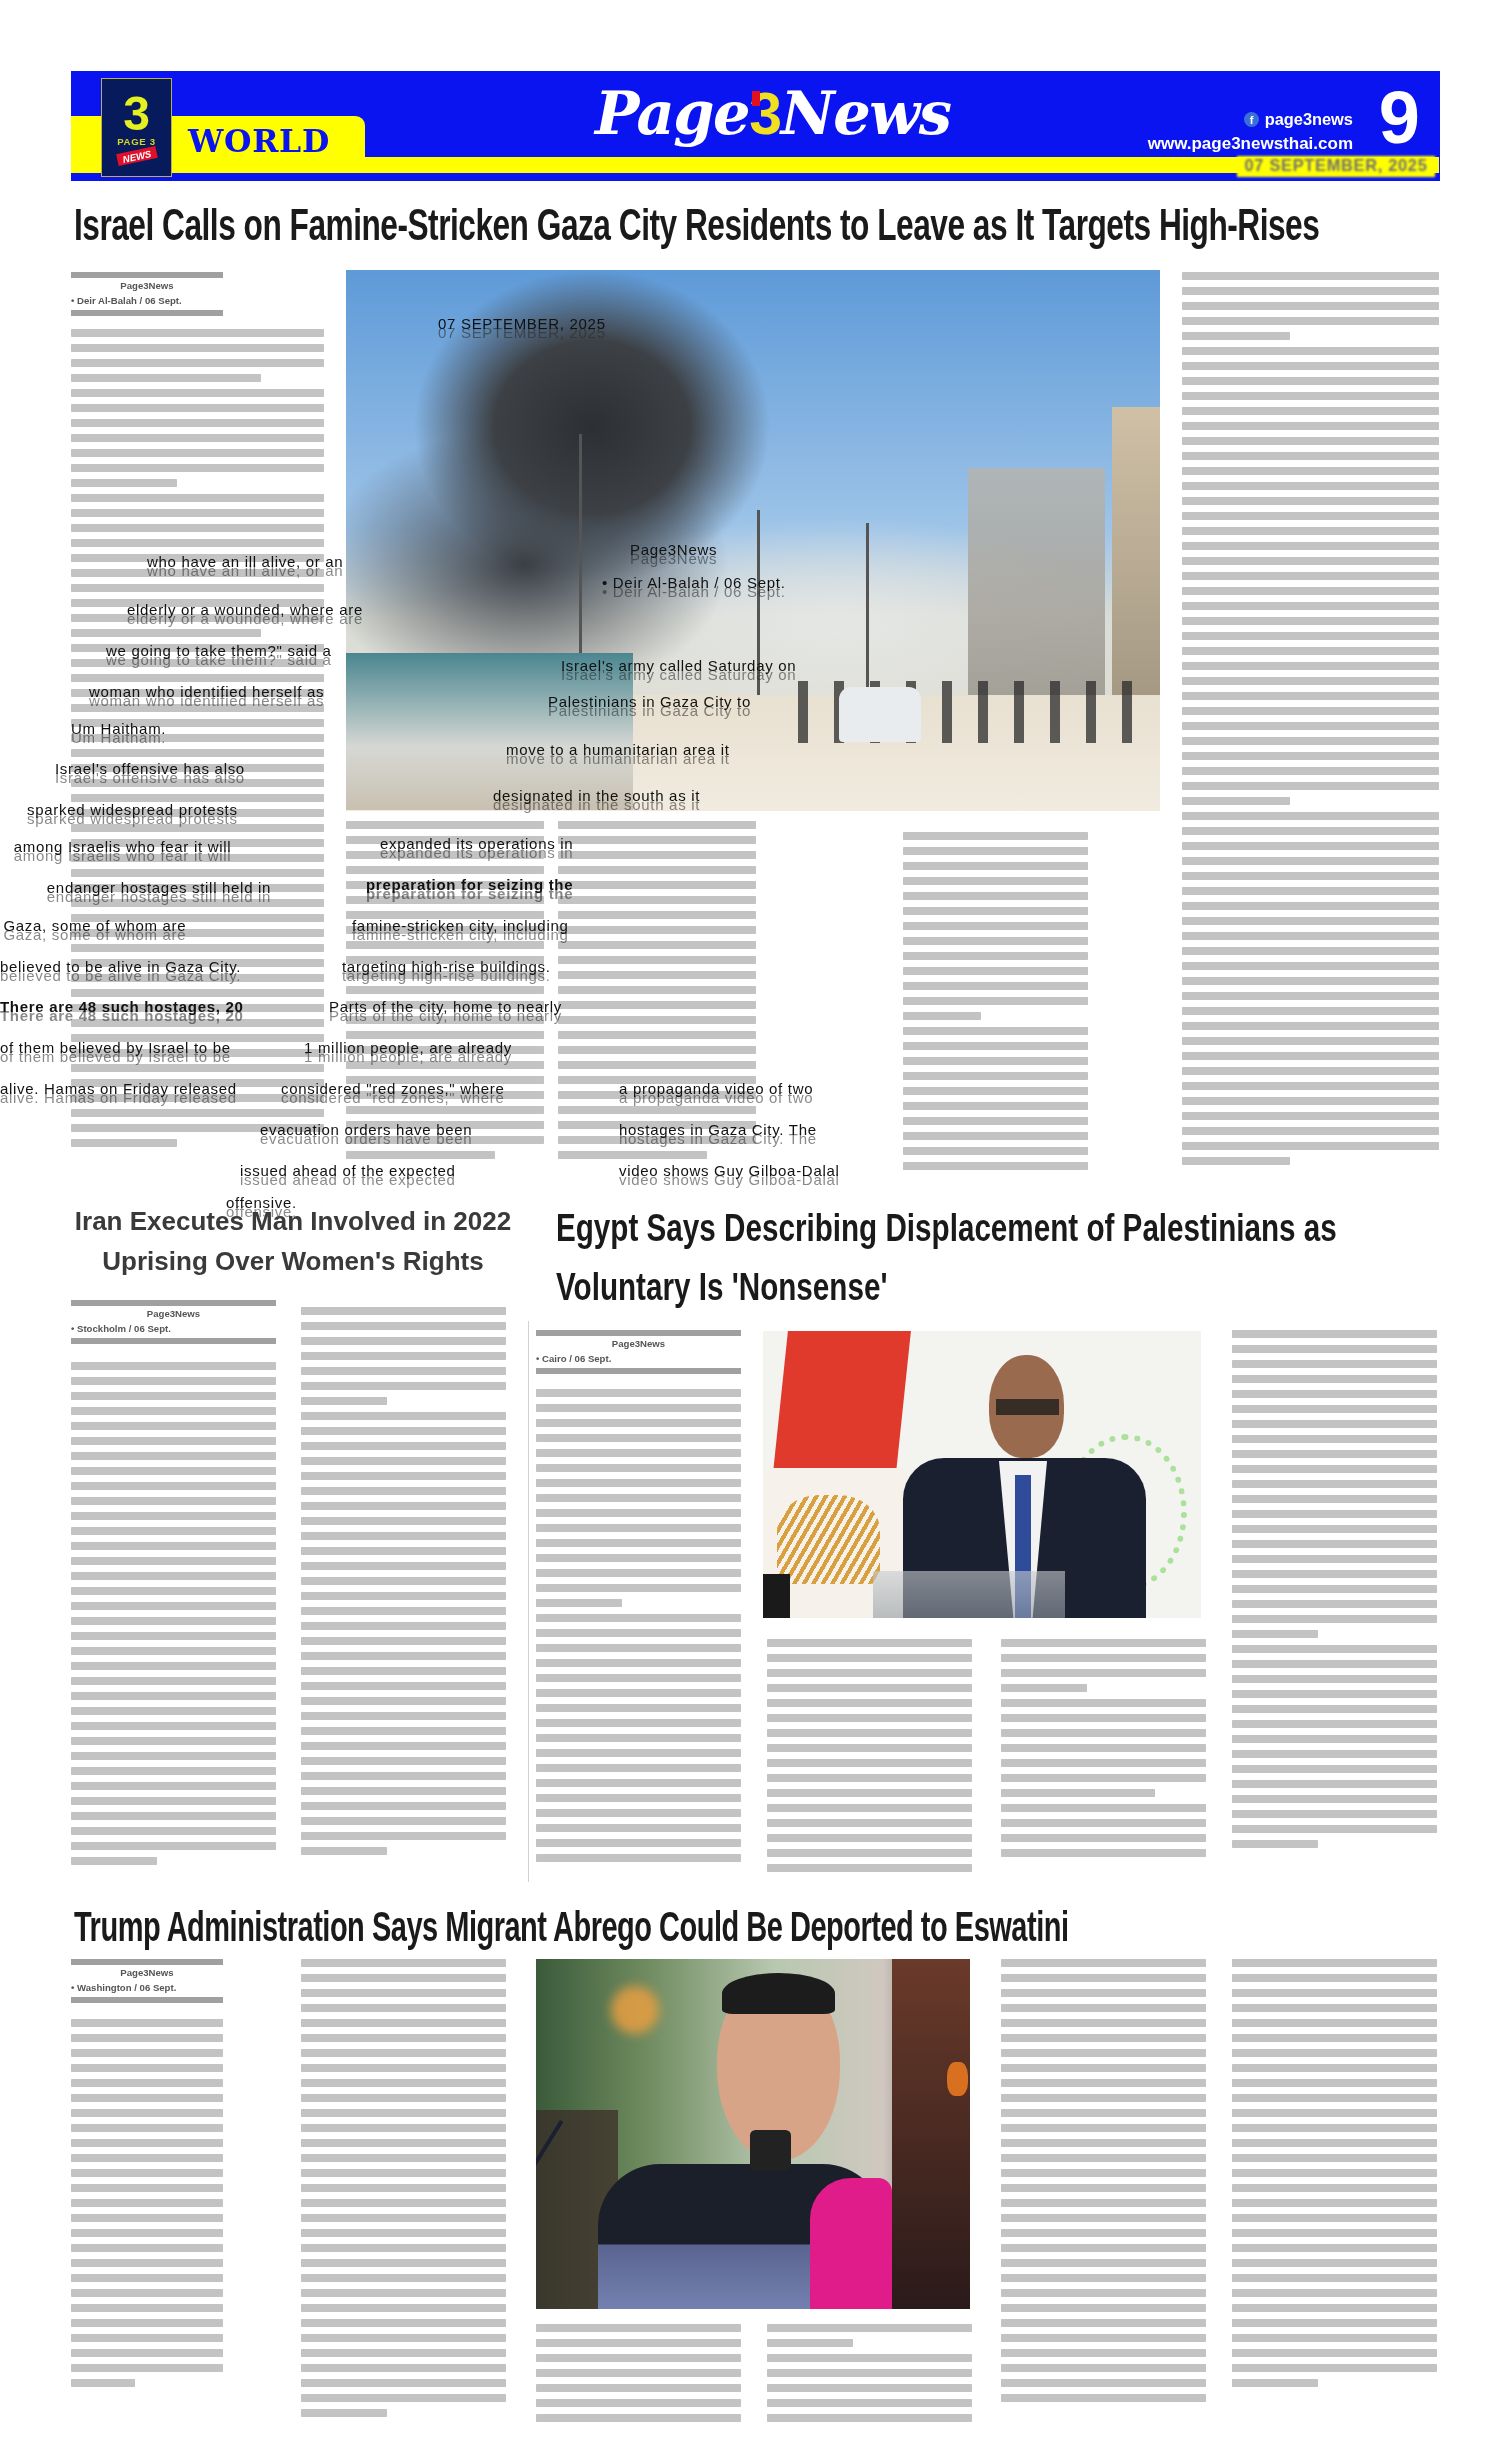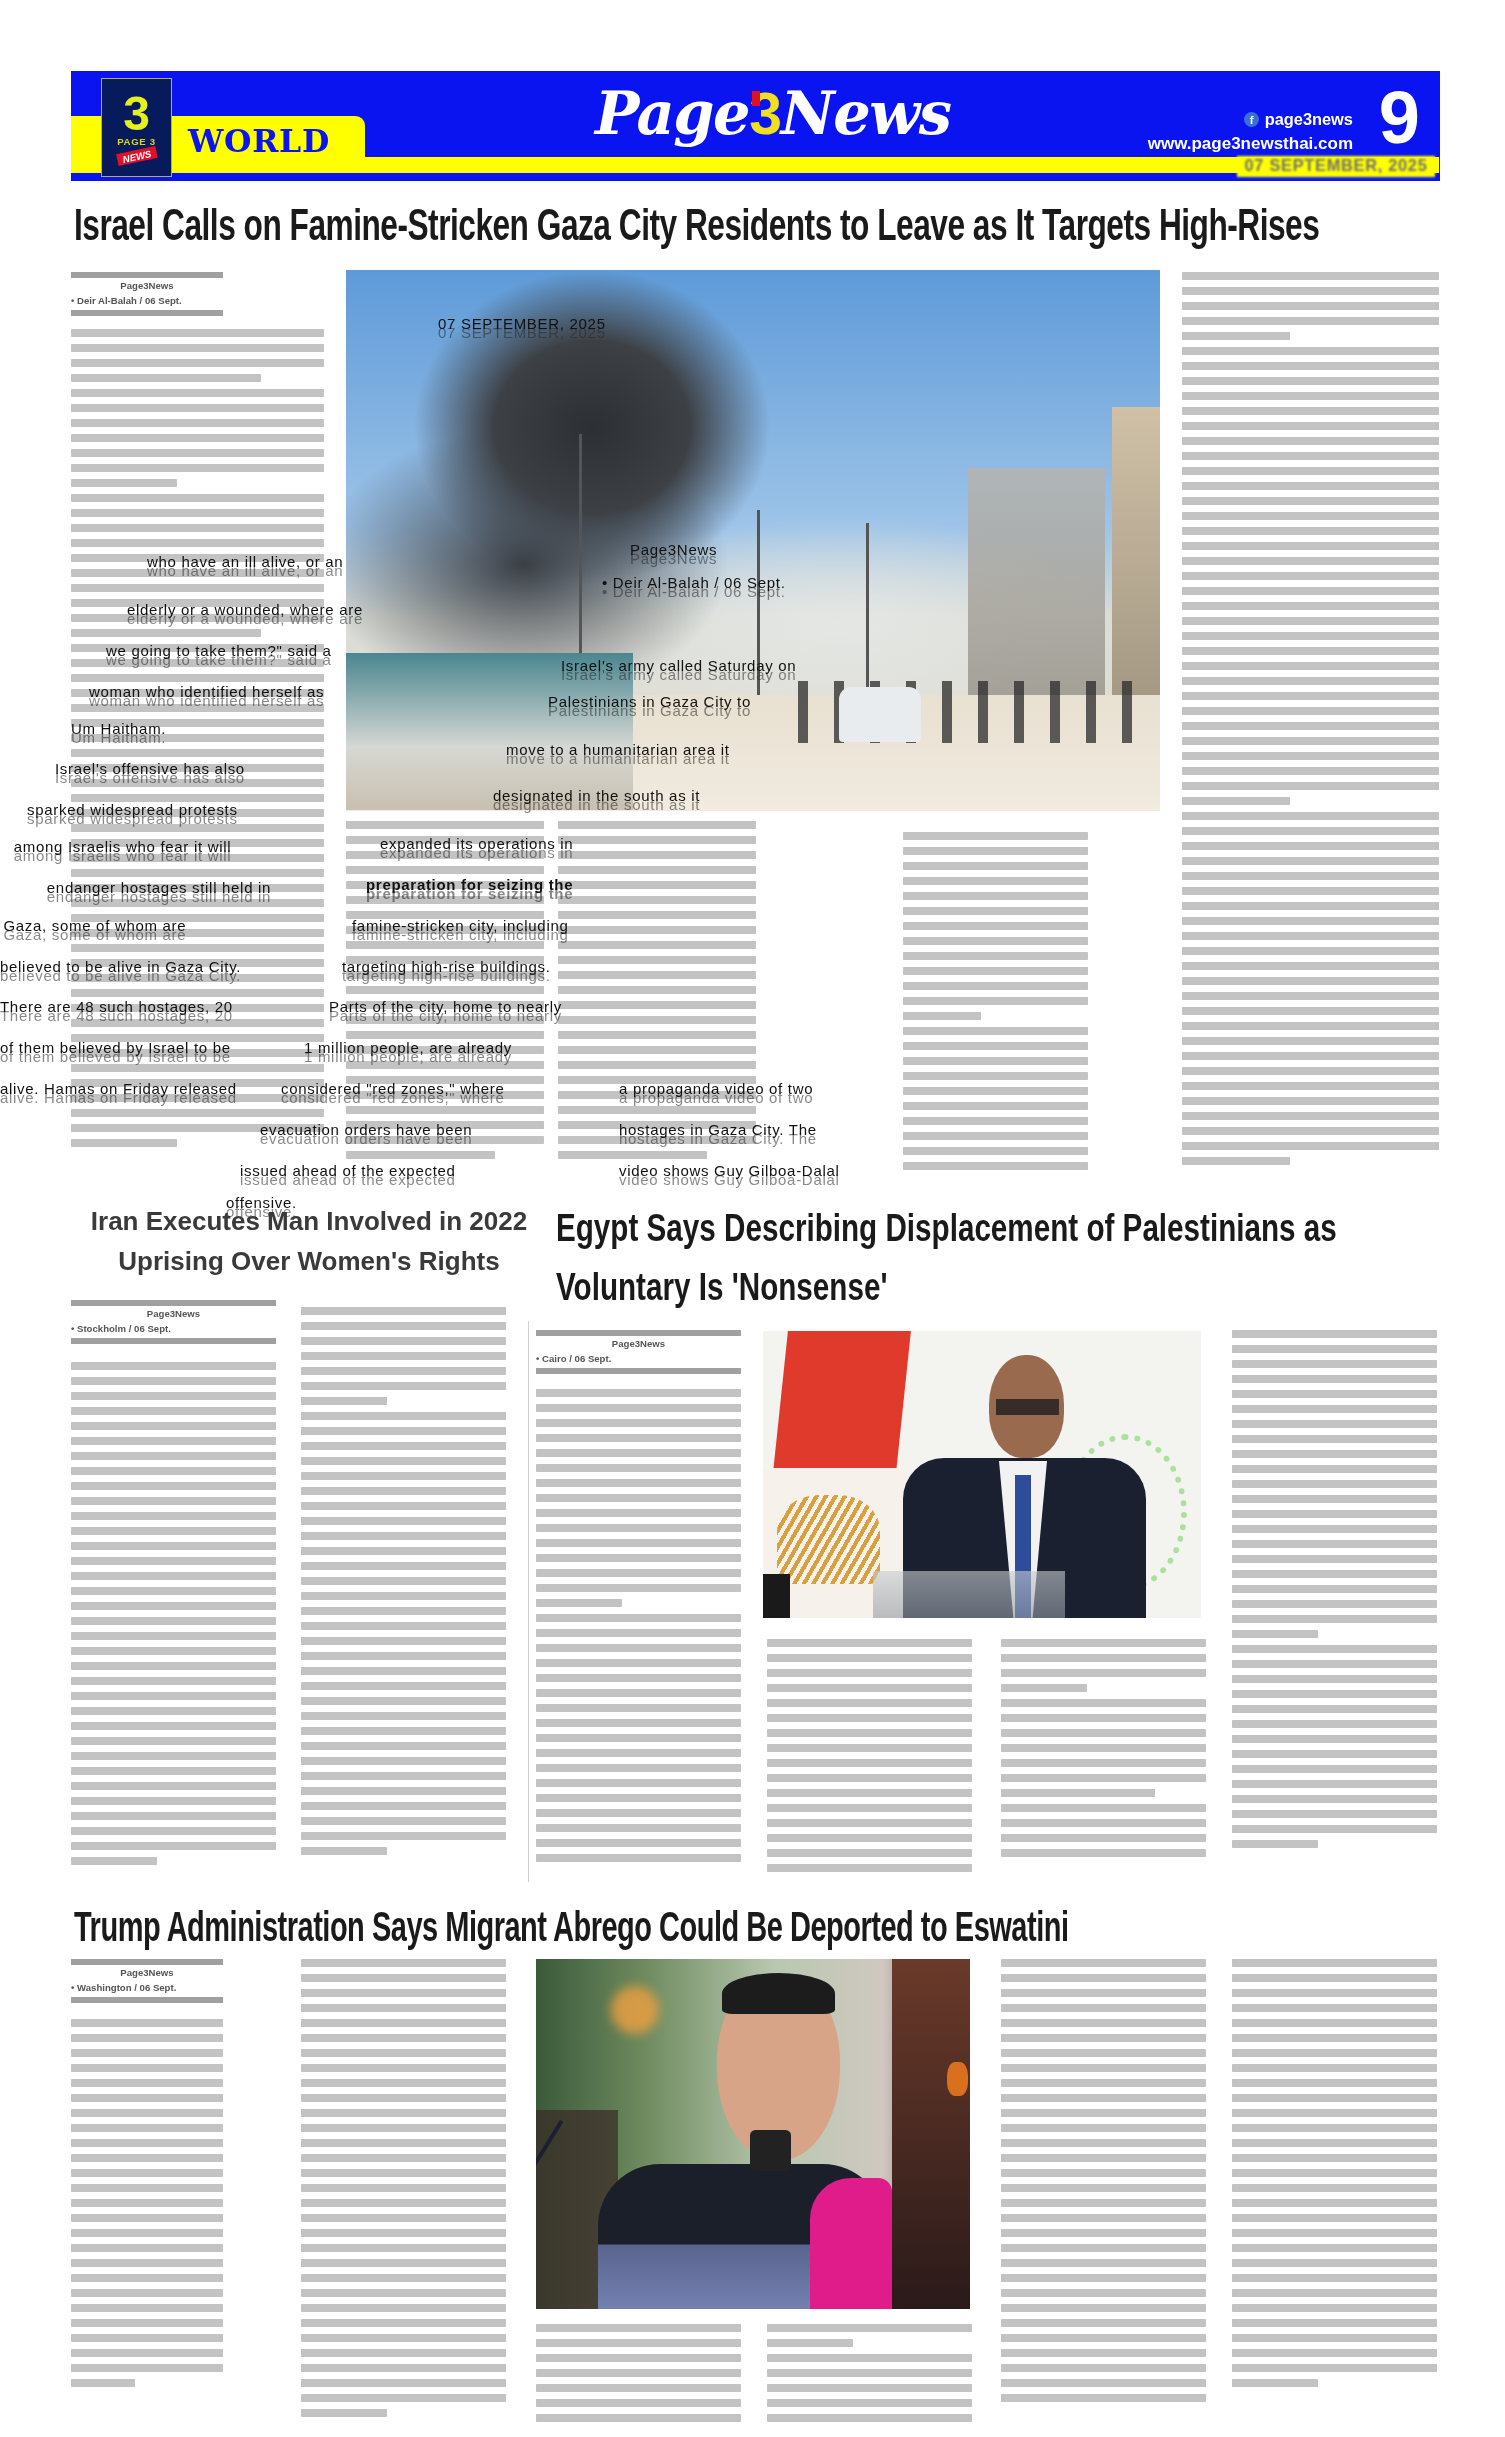--- a/index.html
+++ b/index.html
@@ -21,21 +21,21 @@
   .brand .num::before { content: ""; position: absolute; left: 2.7px; top: 9.6px; width: 8.2px; height: 15px; background: #e01020; }
   .social { position: absolute; right: 153px; top: 110px; display: flex; align-items: center; gap: 5.5px; color: #fff; font-weight: bold; font-size: 16.4px; }
   .fb-icon { width: 15px; height: 15px; border-radius: 50%; background: #3b6fd8; color: #fff; font-size: 11px; font-weight: bold; display: flex; align-items: center; justify-content: center; }
   .website { position: absolute; right: 153px; top: 134px; color: #fff; font-weight: bold; font-size: 17px; }
   .page-num { position: absolute; right: 86px; top: 74px; color: #fff; font-weight: bold; font-size: 74px; line-height: 88px; }
   .issue-date { position: absolute; right: 71px; top: 156px; width: 198px; height: 20.5px; color: #707070; font-weight: 900; font-size: 16.4px; letter-spacing: 0.7px; text-align: center; background: #ffff00; filter: blur(0.8px); }
 
   
   .headline { position: absolute; font-family: "Liberation Sans", sans-serif; font-weight: bold; color: #1a1a1a; transform-origin: left top; white-space: nowrap; }
   .hl-main { left: 74px; top: 200px; font-size: 44px; transform: scaleX(0.72); letter-spacing: -0.7px; }
-  .hl-iran { left: 74px; top: 1201px; width: 438px; font-size: 26px; text-align: center; white-space: normal; line-height: 40px; color: #3a3a3a; margin-left: 16px; }
+  .hl-iran { left: 74px; top: 1201px; width: 438px; font-size: 26px; text-align: center; white-space: normal; line-height: 40px; color: #3a3a3a; }
   .hl-egypt { left: 556px; top: 1199px; font-size: 38px; line-height: 59px; transform: scaleX(0.78); white-space: normal; width: 1122px; }
   .hl-trump { left: 74px; top: 1903px; font-size: 42px; transform: scaleX(0.69); letter-spacing: -0.7px; }
 
   
   .byline { position: absolute; width: 152px; }
   .byline .rule { height: 5.5px; background: #a0a0a0; }
   .byline .src { text-align: center; font-size: 9.6px; font-weight: bold; color: #555; margin-top: 2.7px; }
   .byline .loc { font-size: 9.6px; font-weight: bold; color: #555; margin: 4.1px 0 4.1px 0; }
   .byline .rule2 { height: 5.5px; background: #a0a0a0; }
 
@@ -361,21 +361,21 @@
 <div class="ghost small" style="left:127px; top:601px;">elderly or a wounded, where are</div>
 <div class="ghost small" style="left:106px; top:642px;">we going to take them?" said a</div>
 <div class="ghost small" style="left:89px; top:683px;">woman who identified herself as</div>
 <div class="ghost small" style="left:71px; top:720px;">Um Haitham.</div>
 <div class="ghost small" style="left:55px; top:760px;">Israel's offensive has also</div>
 <div class="ghost small" style="left:27px; top:801px;">sparked widespread protests</div>
 <div class="ghost small" style="left:13.7px; top:838px;">among Israelis who fear it will</div>
 <div class="ghost small" style="left:6.8px; top:879px;margin-left:40px;">endanger hostages still held in</div>
 <div class="ghost small" style="left:3.4px; top:917px;">Gaza, some of whom are</div>
 <div class="ghost small" style="left:0px; top:958px;">believed to be alive in Gaza City.</div>
-<div class="ghost small" style="left:0px; top:998px;">There are 48 such hostages, 20</div>
+<div class="ghost small" style="left:0px; top:998px;font-weight:bold;">There are 48 such hostages, 20</div>
 <div class="ghost small" style="left:0px; top:1039px;">of them believed by Israel to be</div>
 <div class="ghost small" style="left:0px; top:1080px;">alive. Hamas on Friday released</div>
 <div class="ghost small" style="left:619px; top:1080px;">a propaganda video of two</div>
 <div class="ghost small" style="left:619px; top:1121px;">hostages in Gaza City. The</div>
 <div class="ghost small" style="left:619px; top:1162px;">video shows Guy Gilboa-Dalal</div>
 
 <h2 class="headline hl-iran">Iran Executes Man Involved in 2022 Uprising Over Women's Rights</h2>
 <div class="byline" style="left:71px; top:1300px; width:205px;">
   <div class="rule"></div>
   <div class="src">Page3News</div>

